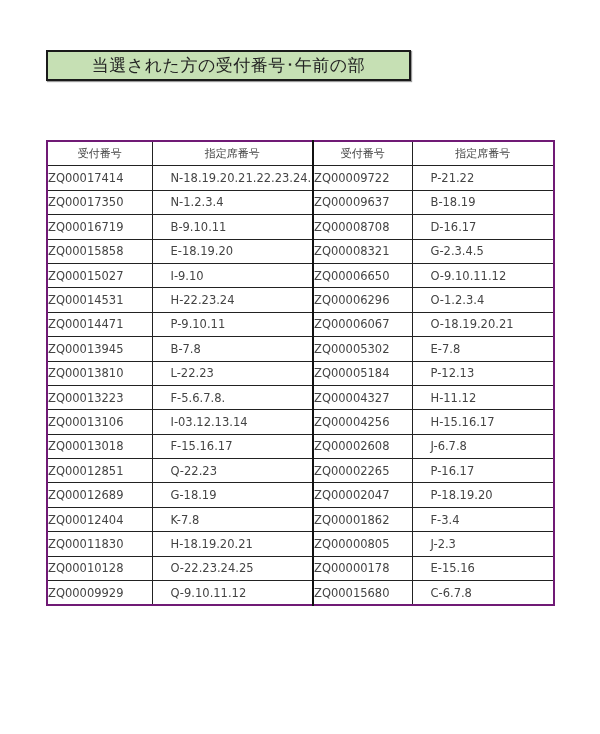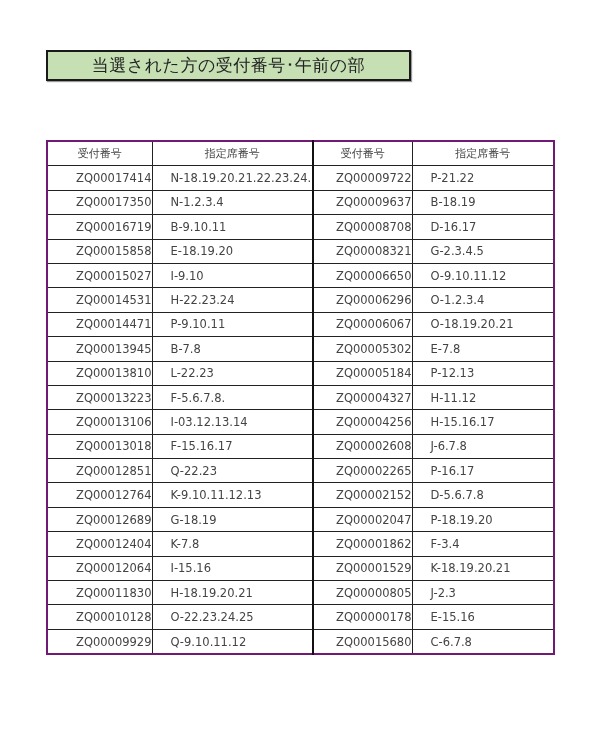--- a/index.html
+++ b/index.html
@@ -50,21 +50,21 @@
       white-space: nowrap;
       overflow: hidden;
     }
     .results-table th {
       font-weight: normal;
       text-align: center;
       color: #444444;
       font-size: 11px;
     }
     .results-table td.ticket {
-      text-align: right;
+      text-align: left;
       color: #444444;
     }
     .results-table td.seat {
       text-align: left;
       padding-left: 18px;
       color: #444444;
     }
     .results-table .divider {
       border-left: 2px solid #111111;
     }
@@ -166,44 +166,32 @@
         <td class="ticket divider">ZQ00002608</td>
         <td class="seat">J-6.7.8</td>
       </tr>
       <tr>
         <td class="ticket">ZQ00012851</td>
         <td class="seat">Q-22.23</td>
         <td class="ticket divider">ZQ00002265</td>
         <td class="seat">P-16.17</td>
       </tr>
       <tr>
-        <td class="ticket">ZQ00012764</td>
-        <td class="seat">K-9.10.11.12.13</td>
-        <td class="ticket divider">ZQ00002152</td>
-        <td class="seat">D-5.6.7.8</td>
-      </tr>
-      <tr>
         <td class="ticket">ZQ00012689</td>
         <td class="seat">G-18.19</td>
         <td class="ticket divider">ZQ00002047</td>
         <td class="seat">P-18.19.20</td>
       </tr>
       <tr>
         <td class="ticket">ZQ00012404</td>
         <td class="seat">K-7.8</td>
         <td class="ticket divider">ZQ00001862</td>
         <td class="seat">F-3.4</td>
       </tr>
       <tr>
-        <td class="ticket">ZQ00012064</td>
-        <td class="seat">I-15.16</td>
-        <td class="ticket divider">ZQ00001529</td>
-        <td class="seat">K-18.19.20.21</td>
-      </tr>
-      <tr>
         <td class="ticket">ZQ00011830</td>
         <td class="seat">H-18.19.20.21</td>
         <td class="ticket divider">ZQ00000805</td>
         <td class="seat">J-2.3</td>
       </tr>
       <tr>
         <td class="ticket">ZQ00010128</td>
         <td class="seat">O-22.23.24.25</td>
         <td class="ticket divider">ZQ00000178</td>
         <td class="seat">E-15.16</td>

